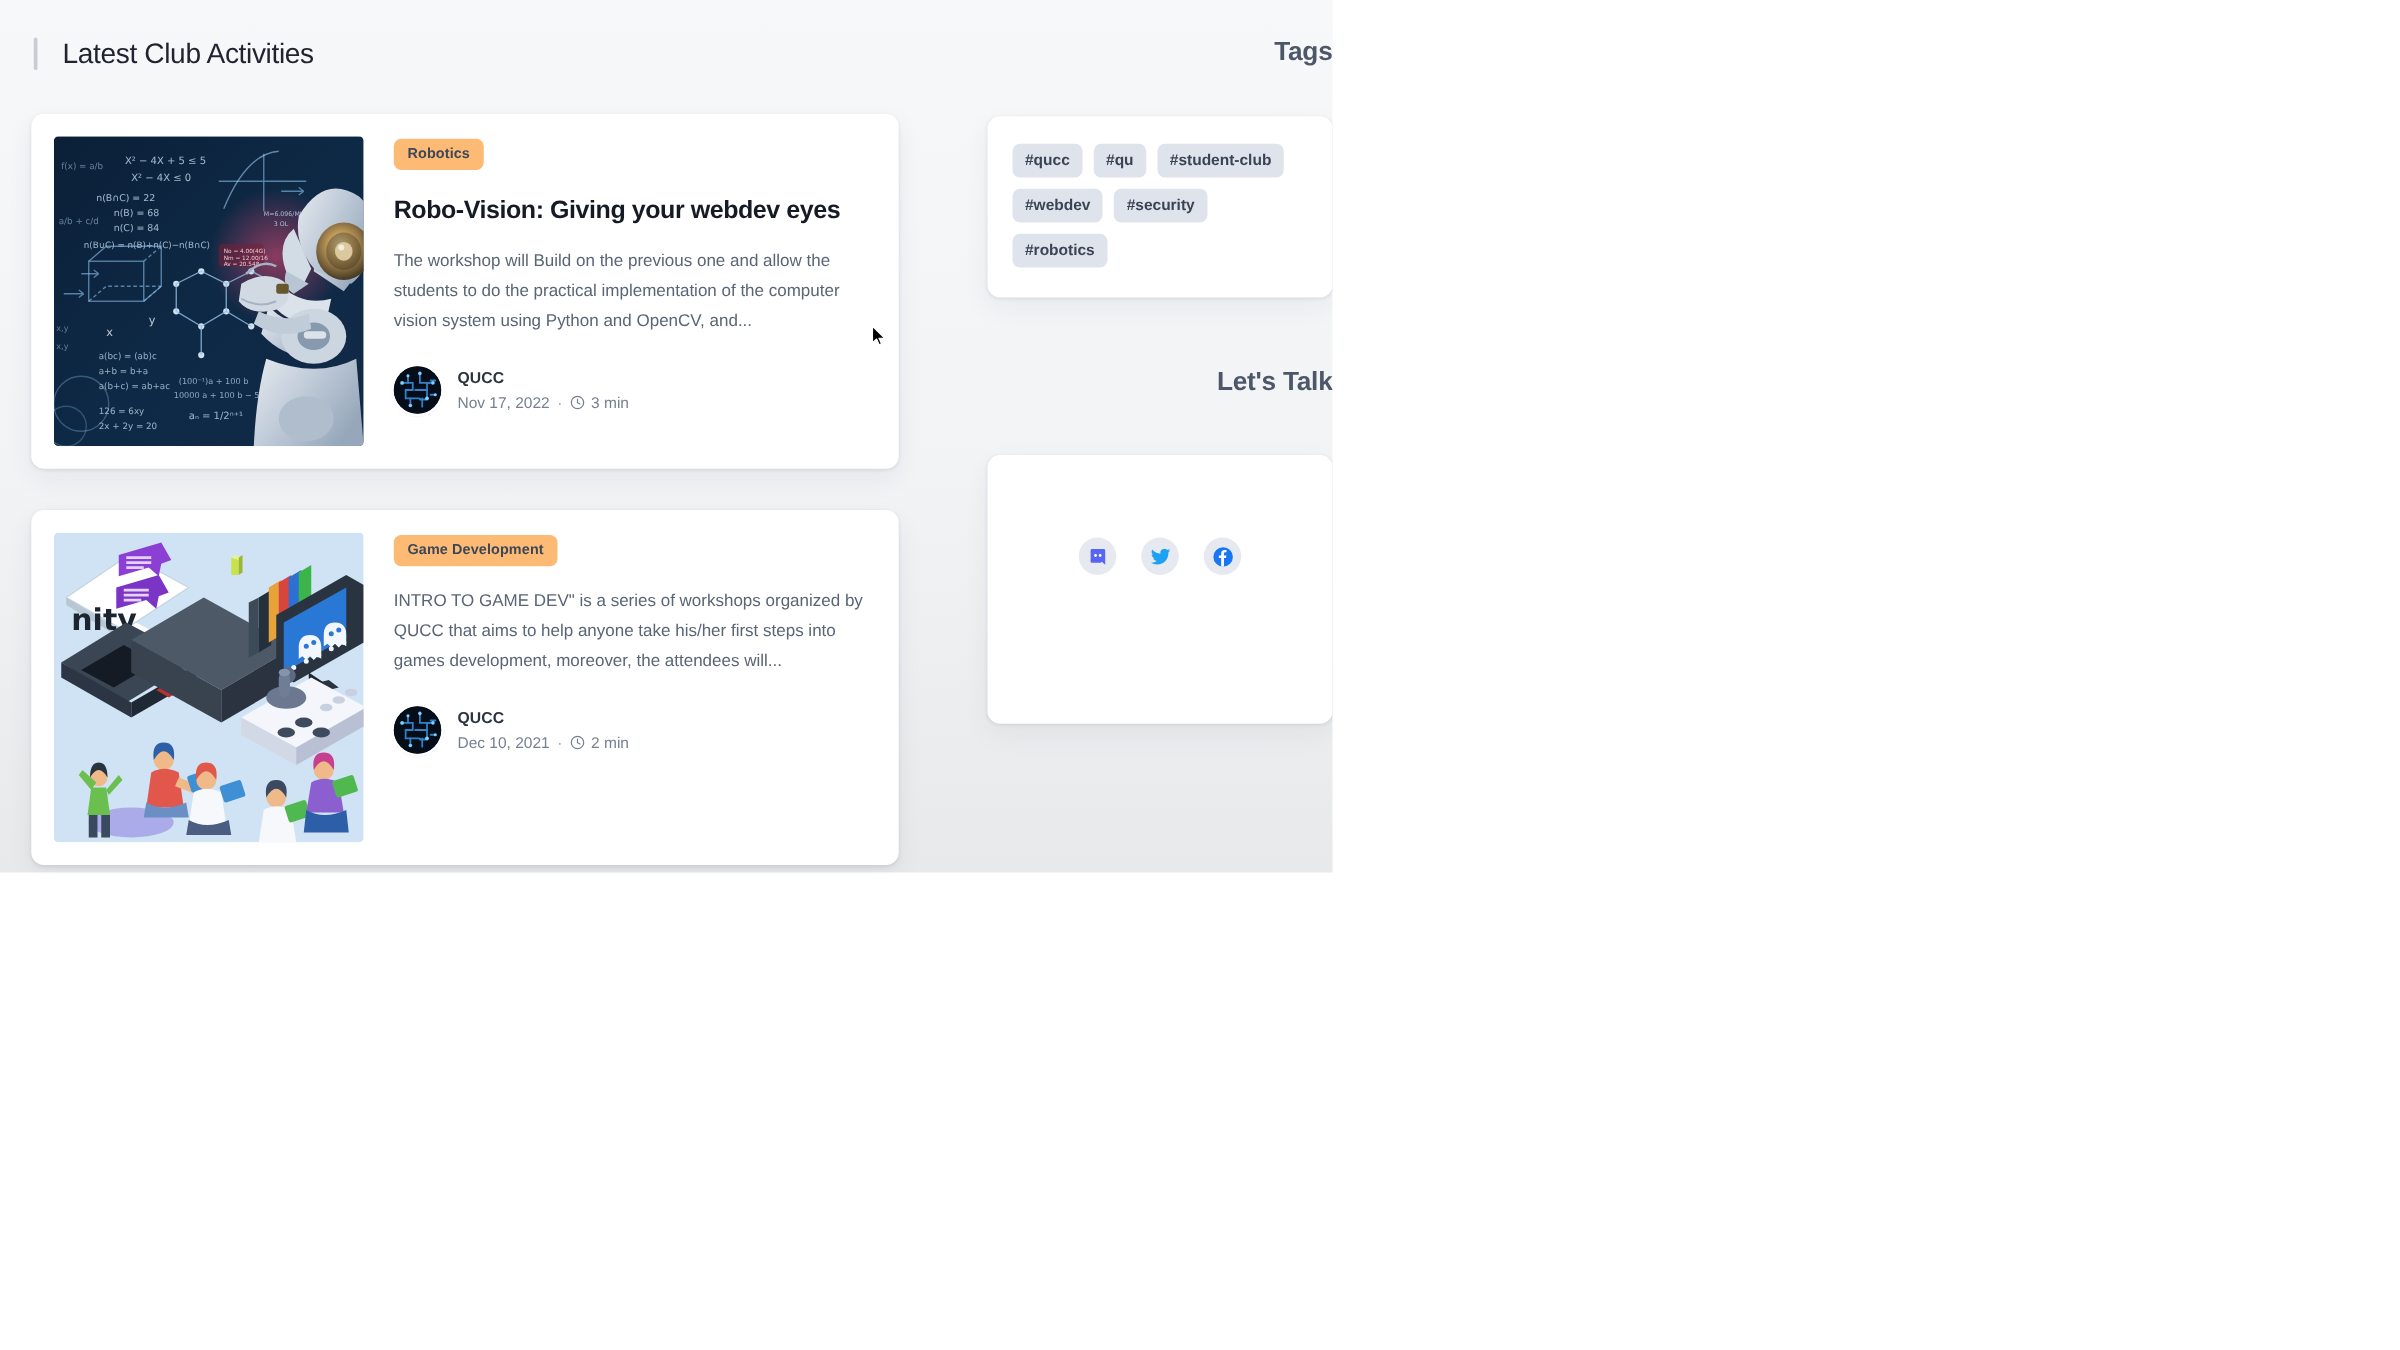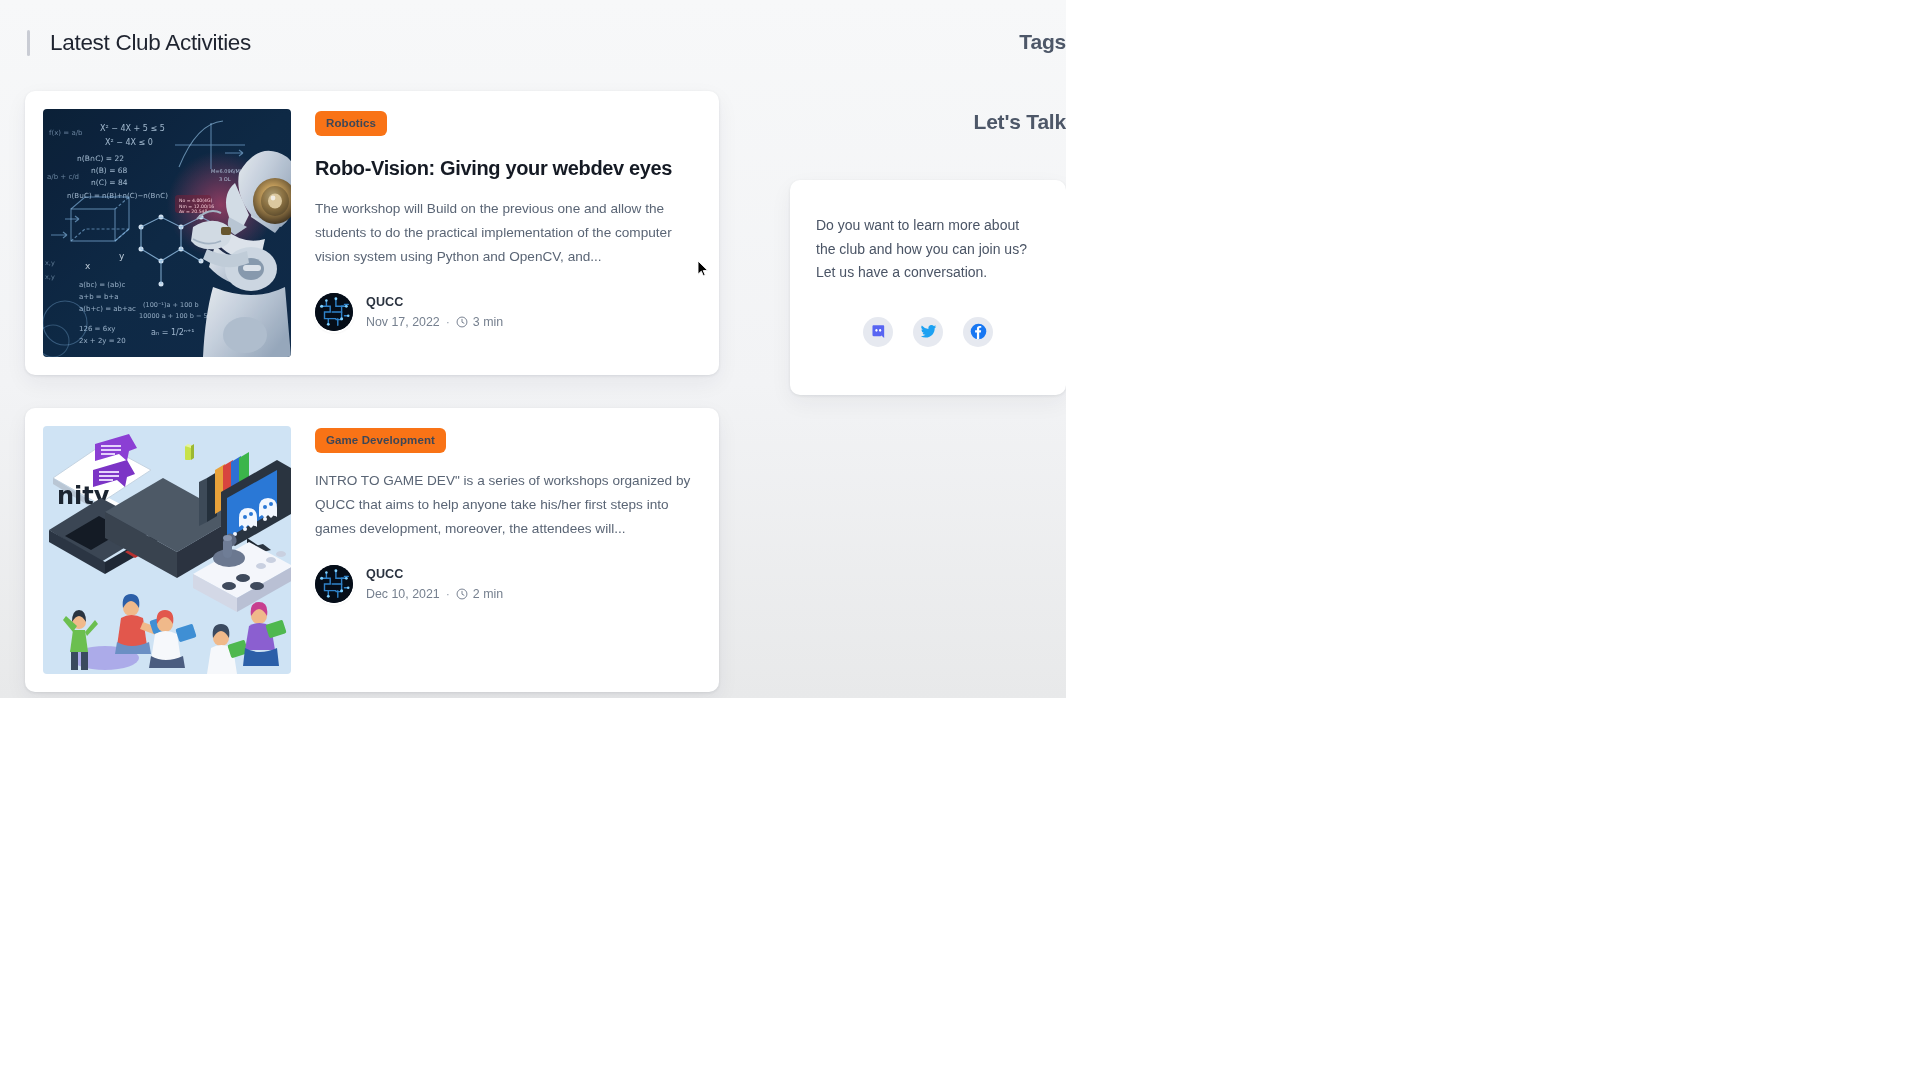--- a/index.html
+++ b/index.html
@@ -83,21 +83,21 @@
   .card-thumb svg { display: block; width: 100%; height: 100%; }
 
   .card-body {
     flex: 1 1 auto;
     padding-top: 2px;
     min-width: 0;
   }
 
   .tag-chip {
     display: inline-block;
-    background: #f97316;
+    background: #fdba74;
     color: #3d4757;
     font-size: 11.5px;
     font-weight: 700;
     padding: 6px 11px 7px 11px;
     border-radius: 6px;
     letter-spacing: 0.1px;
   }
 
   .card-title {
     font-size: 20px;
@@ -565,25 +565,34 @@
           </div>
         </div>
       </div>
 
     </div>
 
     <div class="right-col">
 
       <div class="side-heading">Tags</div>
 
+      <div class="side-card" id="tags-card">
+        <div class="tag-cloud">
+          <span class="cloud-chip">#qucc</span>
+          <span class="cloud-chip">#qu</span>
+          <span class="cloud-chip">#student-club</span>
+          <span class="cloud-chip">#webdev</span>
+          <span class="cloud-chip">#security</span>
+          <span class="cloud-chip">#robotics</span>
+        </div>
+      </div>
 
       <div class="side-heading" id="talk-heading">Let's Talk</div>
 
       <div class="side-card" id="talk-card">
-        <div class="talk-text">Do you want to learn more about the club and how you can join us? Let us have a conversation.</div>
         <div class="social-row">
           <div class="social-btn">
             <svg viewBox="0 0 24 24" aria-hidden="true">
               <path fill="#5865f2" d="M4 3h14a2 2 0 0 1 2 2v16l-4.2-3.6-1.2 1.1H6a2 2 0 0 1-2-2V5a2 2 0 0 1 2-2z" opacity="0"></path>
               <path fill="#5865f2" d="M3.5 3h15c.83 0 1.5.67 1.5 1.5V21l-3.9-3.4-1.1 1H5c-.83 0-1.5-.67-1.5-1.5V4.5C3.5 3.67 4.17 3 5 3z"></path>
               <ellipse cx="9.1" cy="10.3" rx="1.5" ry="1.9" fill="#ffffff"></ellipse>
               <ellipse cx="14.3" cy="10.3" rx="1.5" ry="1.9" fill="#ffffff"></ellipse>
             </svg>
           </div>
           <div class="social-btn">

